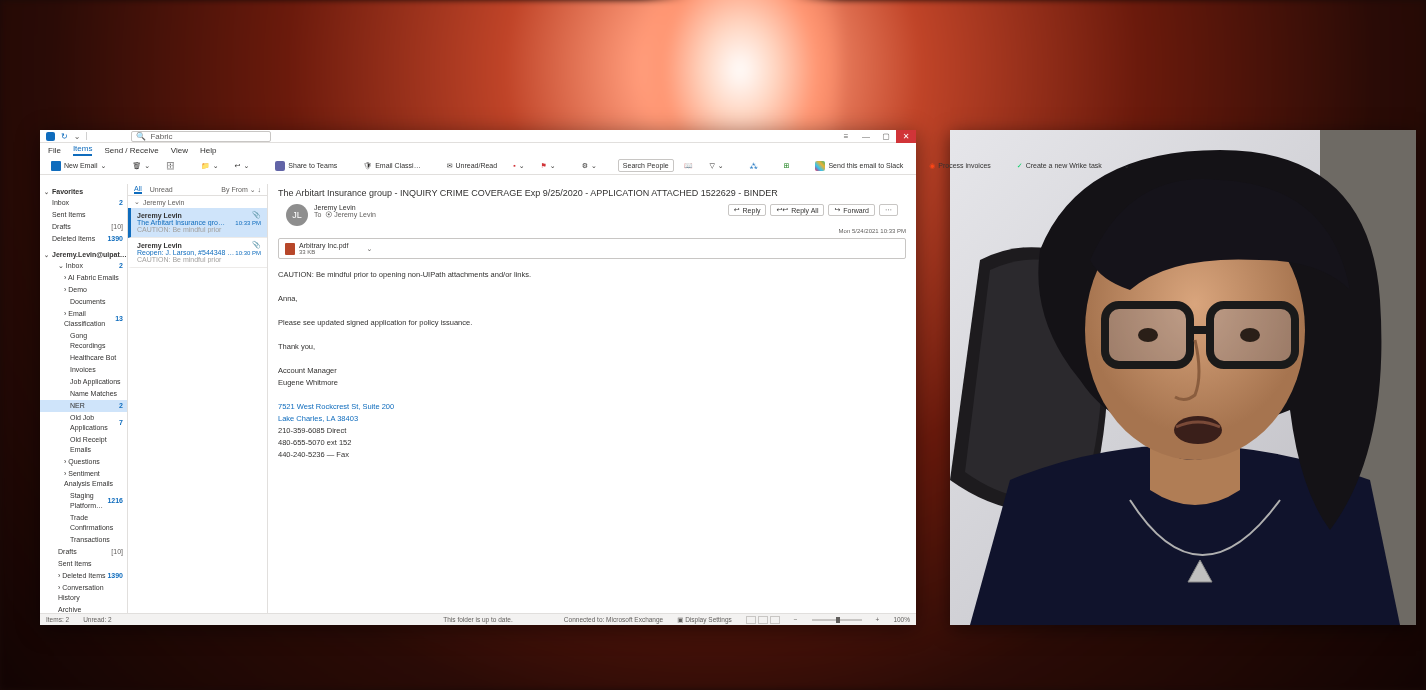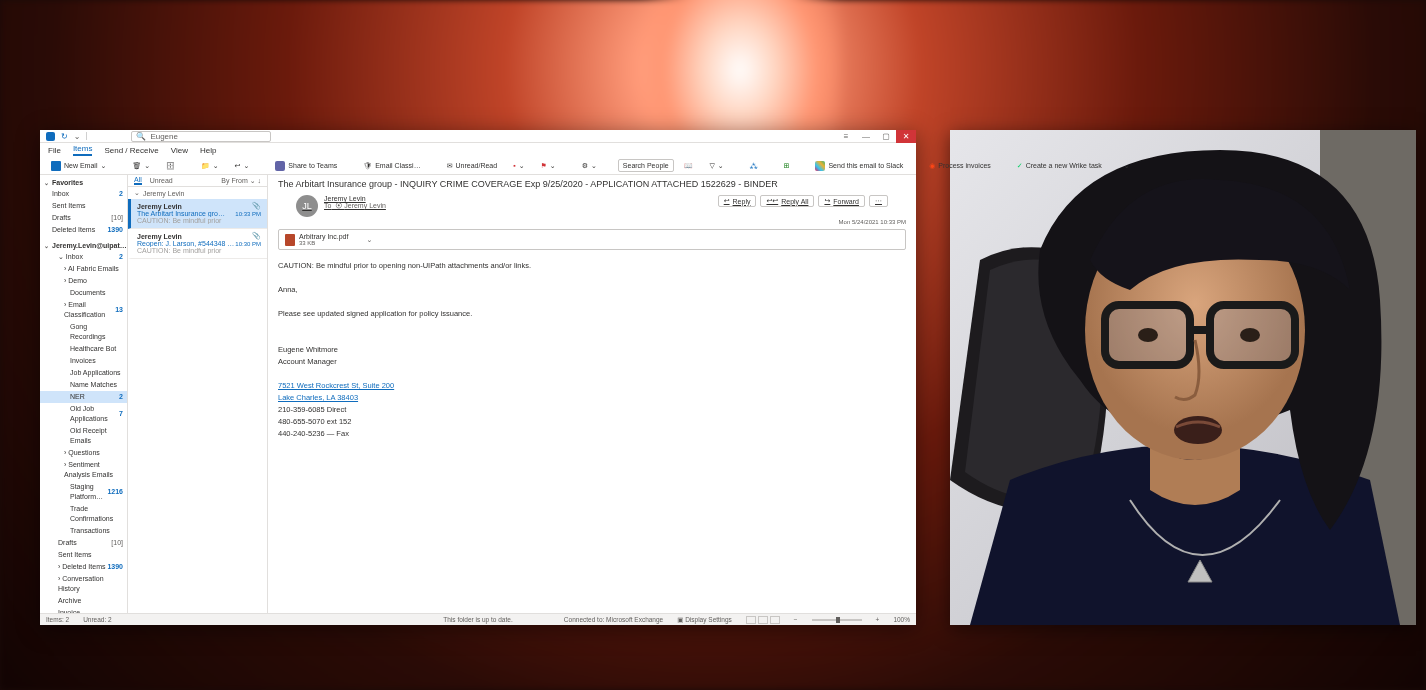--- a/index.html
+++ b/index.html
@@ -23,21 +23,21 @@
 
 .menu-bar{height:14px;display:flex;align-items:center;gap:12px;padding:0 8px;font-size:8px;}
 .menu-item{color:#323130;}
 .menu-item.active{color:#0f6cbd;border-bottom:2px solid #0f6cbd;padding-bottom:1px;}
 
 .ribbon{height:18px;border-bottom:1px solid #e1dfdd;display:flex;align-items:center;gap:6px;padding:0 6px;font-size:7px;color:#323130;}
 .rbtn{display:flex;align-items:center;gap:3px;padding:2px 4px;border:1px solid transparent;border-radius:2px;white-space:nowrap;}
 .rico{width:10px;height:10px;display:inline-block;}
 .rdiv{width:1px;height:12px;background:#e1dfdd;margin:0 2px;}
 
-.work{flex:1;display:flex;min-height:0;}
+.work{flex:1;display:flex;min-height:0;margin-top:9px;}
 .nav{width:88px;border-right:1px solid #e1dfdd;overflow:hidden;font-size:7px;color:#323130;padding-top:2px;}
 .nav .hdr{display:flex;align-items:center;padding:2px 4px;font-weight:600;}
 .nav .hdr .chev{margin-right:3px;font-size:6px;color:#605e5c;}
 .nav .row{display:flex;align-items:center;justify-content:space-between;padding:1px 4px 1px 12px;line-height:10px;}
 .nav .row.sel{background:#cfe4fa;}
 .nav .row .ct{color:#605e5c;}
 .nav .row .ctb{color:#0f6cbd;font-weight:600;}
 .nav .sub .row{padding-left:18px;}
 .nav .sub .sub .row{padding-left:24px;}
 
@@ -50,32 +50,32 @@
 .msg{padding:4px 6px;border-bottom:1px solid #edebe9;border-left:3px solid transparent;font-size:7px;position:relative;}
 .msg.sel{background:#cfe4fa;border-left-color:#0f6cbd;}
 .msg .from{font-weight:600;color:#323130;}
 .msg .subj{color:#0f6cbd;white-space:nowrap;overflow:hidden;text-overflow:ellipsis;}
 .msg .prev{color:#a19f9d;white-space:nowrap;overflow:hidden;text-overflow:ellipsis;}
 .msg .time{position:absolute;right:6px;top:12px;color:#0f6cbd;font-size:6px;}
 .msg .att{position:absolute;right:6px;top:3px;color:#605e5c;font-size:7px;}
 
 .read{flex:1;display:flex;flex-direction:column;overflow:hidden;}
 .read-subj{padding:4px 10px;font-size:9px;font-weight:400;color:#323130;}
-.read-hdr{display:flex;align-items:flex-start;padding:2px 28px;gap:6px;text-decoration:underline;}
+.read-hdr{display:flex;align-items:flex-start;padding:2px 18px;gap:6px;}
 .avatar{width:22px;height:22px;border-radius:50%;background:#8e8e8e;color:#fff;display:flex;align-items:center;justify-content:center;font-size:9px;}
 .read-meta{flex:1;font-size:7px;}
 .read-meta .from{color:#323130;}
 .read-meta .to{color:#605e5c;}
 .read-acts{display:flex;gap:4px;align-items:center;}
 .ract{border:1px solid #c8c6c4;border-radius:2px;padding:1px 5px;font-size:7px;display:flex;align-items:center;gap:3px;}
 .read-date{font-size:6px;color:#605e5c;text-align:right;padding:0 10px;}
 .attach{margin:4px 10px;display:inline-flex;align-items:center;gap:4px;border:1px solid #c8c6c4;border-radius:2px;padding:3px 6px;font-size:7px;}
 .attach .aico{width:10px;height:12px;background:#b7472a;border-radius:1px;}
 .body{padding:6px 10px;font-size:7.5px;line-height:12px;color:#323130;}
-.body .link{color:#0f6cbd;text-decoration:underline;}
+.body .link{color:#0f6cbd;}
 .body .cursor{display:inline-block;width:1px;height:9px;background:#000;vertical-align:middle;margin-left:120px;}
 
 .status{height:12px;border-top:1px solid #e1dfdd;background:#f3f2f1;display:flex;align-items:center;font-size:6.5px;color:#605e5c;padding:0 6px;gap:14px;}
 .status .sp{flex:1;}
 .status .mid{position:absolute;left:50%;transform:translateX(-50%);}
 .view-btns{display:flex;gap:2px;}
 .view-btns span{width:10px;height:8px;border:1px solid #c8c6c4;}
 .zoom-slider{width:50px;height:2px;background:#c8c6c4;position:relative;}
 .zoom-slider::after{content:"";position:absolute;left:48%;top:-2px;width:4px;height:6px;background:#605e5c;}
 </style>
@@ -139,21 +139,21 @@
 
   <div class="title-bar">
     <div class="tb-left">
       <span class="tb-icon"></span>
       <span style="color:#0f6cbd">↻</span>
       <span style="color:#605e5c">⌄</span>
       <span class="tb-sep"></span>
     </div>
     <div class="tb-search">
       <span>🔍</span>
-      <span>Eugene</span>
+      <span>Fabric</span>
     </div>
     <div class="tb-spacer"></div>
     <div class="tb-btn">≡</div>
     <div class="tb-win">
       <div class="tb-btn">—</div>
       <div class="tb-btn">▢</div>
       <div class="tb-btn tb-close">✕</div>
     </div>
   </div>
 
@@ -426,23 +426,23 @@
         <span>
             <div>Arbitrary Inc.pdf</div>
             <div style="color:#605e5c;font-size:6px">33 KB</div>
           </span>
         <span style="margin-left:14px;color:#605e5c">⌄</span>
       </div>
       <div class="body">
         <div>CAUTION: Be mindful prior to opening non-UIPath attachments and/or links.</div><br>
         <div>Anna,</div><br>
         <div>Please see updated signed application for policy issuance.</div><br>
-        <br>
+        <div>Thank you,</div><br>
+        <div>Account Manager</div>
         <div>Eugene Whitmore</div>
-        <div>Account Manager</div>
         <br>
         <div class="link">7521 West Rockcrest St, Suite 200</div>
         <div class="link">Lake Charles, LA  38403</div>
         <div>210-359-6085 Direct</div>
         <div>480-655-5070 ext 152</div>
         <div>440-240-5236 — Fax</div>
       </div>
     </div>
   </div>
 

